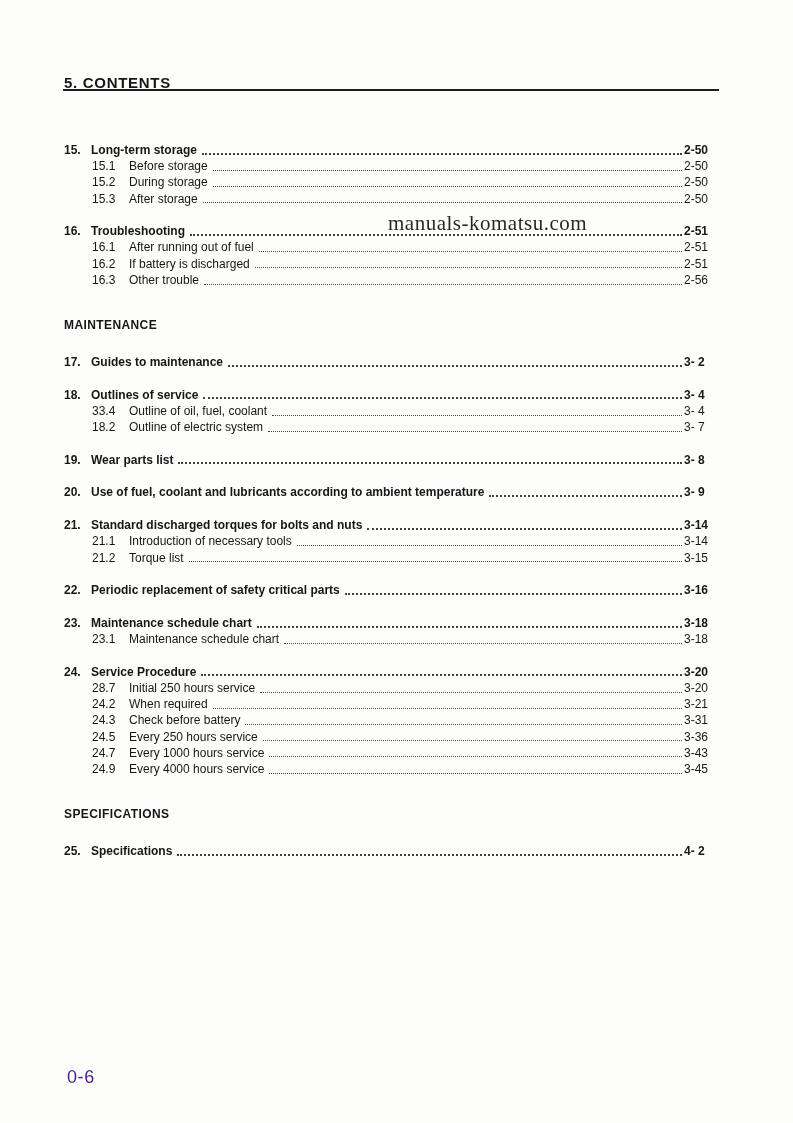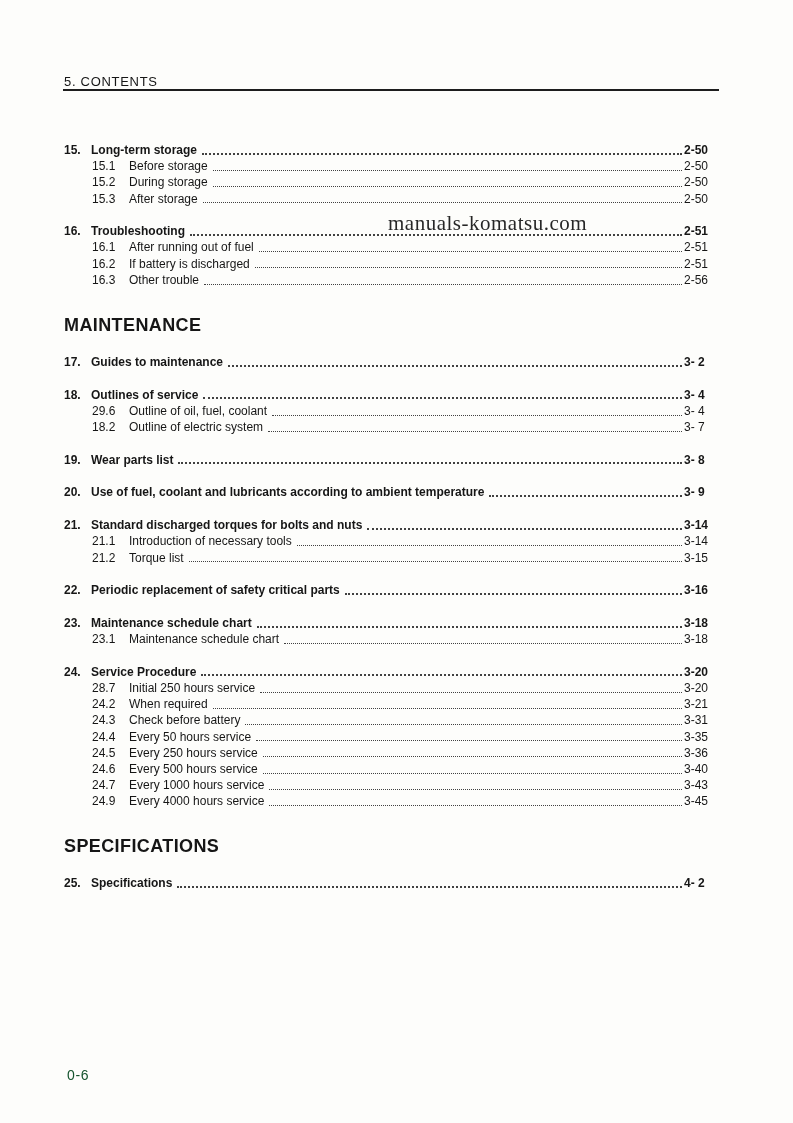--- a/index.html
+++ b/index.html
@@ -10,21 +10,21 @@
     position: relative;
     font-family: "Liberation Sans", "DejaVu Sans", sans-serif;
     color: #161616;
     overflow: hidden;
   }
   .page { position: absolute; inset: 0; }
 
   
   .header-title {
     position: absolute; left: 64px; top: 74px;
-    font-size: 13px; font-weight: 400; letter-spacing: 0.7px;
+    font-size: 15px; font-weight: 700; letter-spacing: 0.7px;
   }
   .header-rule {
     position: absolute; left: 63px; top: 89px;
     width: 656px; height: 0;
     border-top: 2.2px solid #1d1d1d;
   }
 
   
   #toc {
     position: absolute; left: 64px; top: 142px;
@@ -40,39 +40,39 @@
   .leader {
     flex: 1; align-self: flex-end;
     margin: 0 2px 3.5px 3px;
     border-bottom: 2px dotted #414141;
     min-width: 10px;
   }
   .toc-row.sub .leader { border-bottom-width: 1.8px; }
   .pg { flex: none; min-width: 36px; }
 
   .section-heading {
-    font-size: 18px; font-weight: 700;
+    font-size: 12px; font-weight: 700;
     letter-spacing: 0.4px;
     margin: 27px 0 19px 0;
     line-height: 20px;
   }
 
   
   .watermark {
     position: absolute; left: 388px; top: 211px;
     font-family: "Liberation Serif", "DejaVu Serif", serif;
     font-size: 21px; color: rgba(20,20,20,0.92);
     letter-spacing: 0.5px; white-space: nowrap;
     z-index: 5;
   }
 
   
   .footer {
     position: absolute; left: 67px; top: 1067px;
-    font-size: 14px; letter-spacing: 0.6px; color: #14532d;
+    font-size: 18px; letter-spacing: 0.6px; color: #4c1d95;
   }
 </style>
 </head>
 <body>
 
 <div class="page">
   <div class="header-title">5. CONTENTS</div>
   <div class="header-rule"></div>
 
   <main id="toc">
@@ -138,21 +138,21 @@
         </div>
       </div>
       <div class="group">
         <div class="toc-row main">
           <span class="num">18.</span>
           <span class="title">Outlines of service</span>
           <span class="leader"></span>
           <span class="pg">3- 4</span>
         </div>
         <div class="toc-row sub">
-          <span class="num">29.6</span>
+          <span class="num">33.4</span>
           <span class="title">Outline of oil, fuel, coolant</span>
           <span class="leader"></span>
           <span class="pg">3- 4</span>
         </div>
         <div class="toc-row sub">
           <span class="num">18.2</span>
           <span class="title">Outline of electric system</span>
           <span class="leader"></span>
           <span class="pg">3- 7</span>
         </div>
@@ -234,38 +234,26 @@
           <span class="leader"></span>
           <span class="pg">3-21</span>
         </div>
         <div class="toc-row sub">
           <span class="num">24.3</span>
           <span class="title">Check before battery</span>
           <span class="leader"></span>
           <span class="pg">3-31</span>
         </div>
         <div class="toc-row sub">
-          <span class="num">24.4</span>
-          <span class="title">Every 50 hours service</span>
-          <span class="leader"></span>
-          <span class="pg">3-35</span>
-        </div>
-        <div class="toc-row sub">
           <span class="num">24.5</span>
           <span class="title">Every 250 hours service</span>
           <span class="leader"></span>
           <span class="pg">3-36</span>
         </div>
         <div class="toc-row sub">
-          <span class="num">24.6</span>
-          <span class="title">Every 500 hours service</span>
-          <span class="leader"></span>
-          <span class="pg">3-40</span>
-        </div>
-        <div class="toc-row sub">
           <span class="num">24.7</span>
           <span class="title">Every 1000 hours service</span>
           <span class="leader"></span>
           <span class="pg">3-43</span>
         </div>
         <div class="toc-row sub">
           <span class="num">24.9</span>
           <span class="title">Every 4000 hours service</span>
           <span class="leader"></span>
           <span class="pg">3-45</span>

